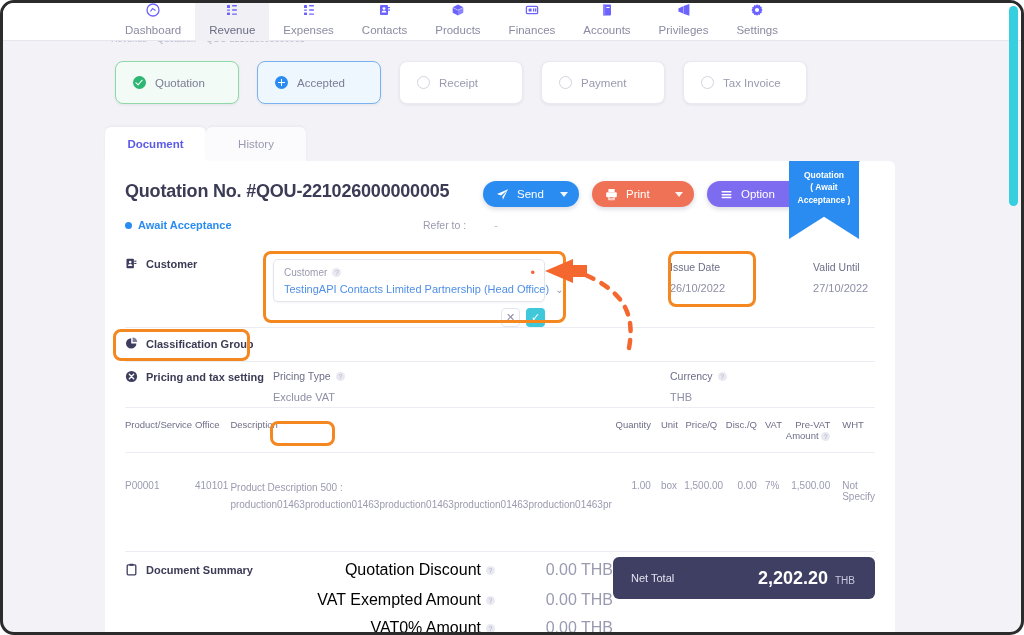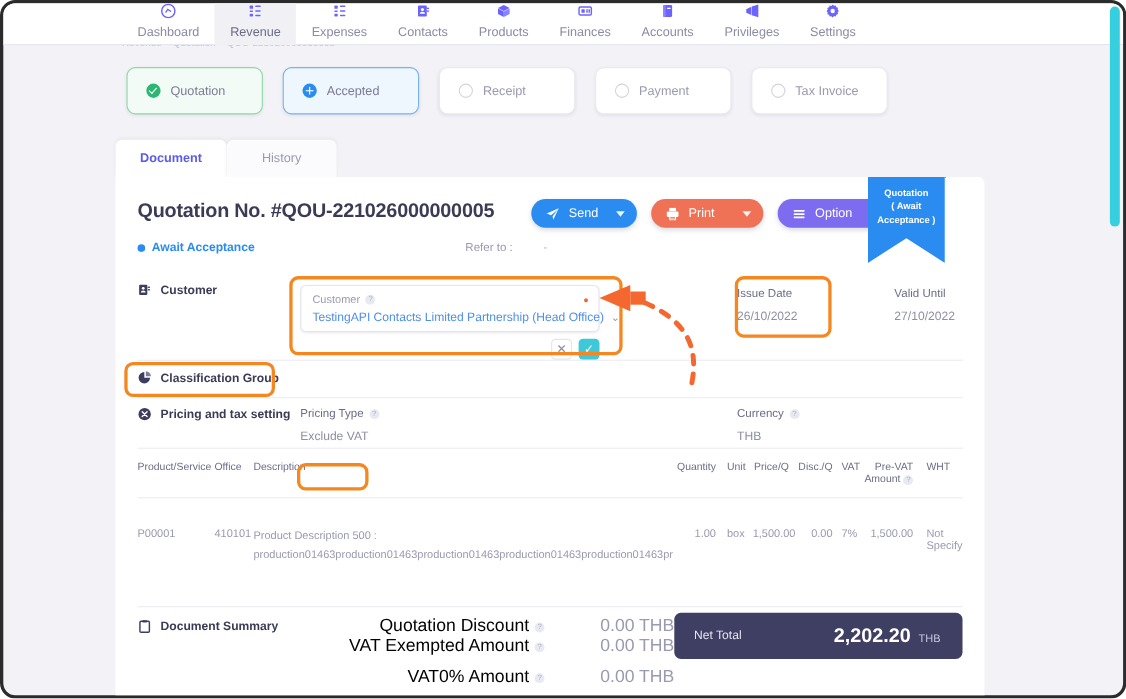--- a/index.html
+++ b/index.html
@@ -586,21 +586,21 @@
           <span class="sec-ico">
               <svg width="13" height="13" viewBox="0 0 13 13">
                 <rect x="2.2" y="1.8" width="8.6" height="10" rx="1" fill="none" stroke="#3d3d60" stroke-width="1.3"></rect>
                 <rect x="4.4" y=".8" width="4.2" height="2" rx=".6" fill="#3d3d60"></rect>
               </svg>
             </span>
           <span>Document Summary</span>
         </div>
 
         <div style="position:absolute;left:150px;top:4px;width:338px">
-          <div class="sumline" style="margin-bottom:0">
+          <div class="sumline" style="margin-bottom:12px">
             <span class="sum-lbl">
                 <span>Quotation Discount</span>
                 <span class="q">?</span>
               </span>
             <span class="sum-val">0.00 THB</span>
           </div>
           <div class="sumline" style="margin-bottom:10px">
             <span class="sum-lbl">
                 <span>VAT Exempted Amount</span>
                 <span class="q">?</span>

